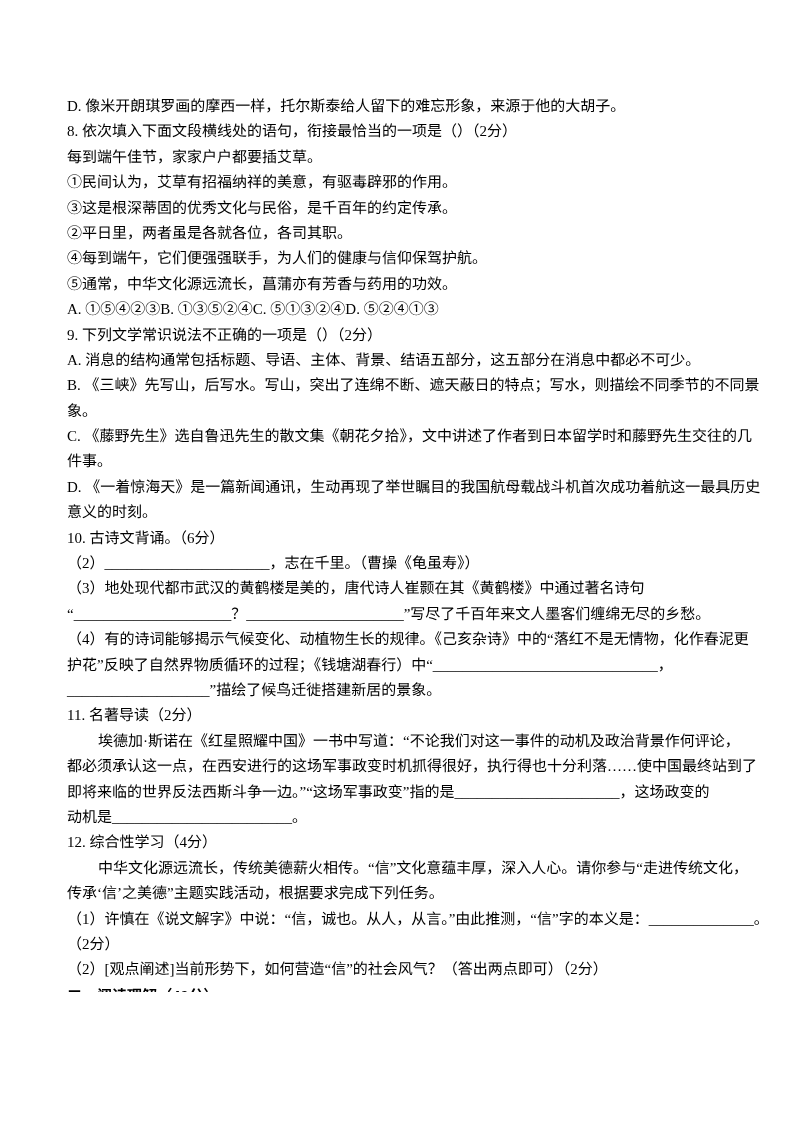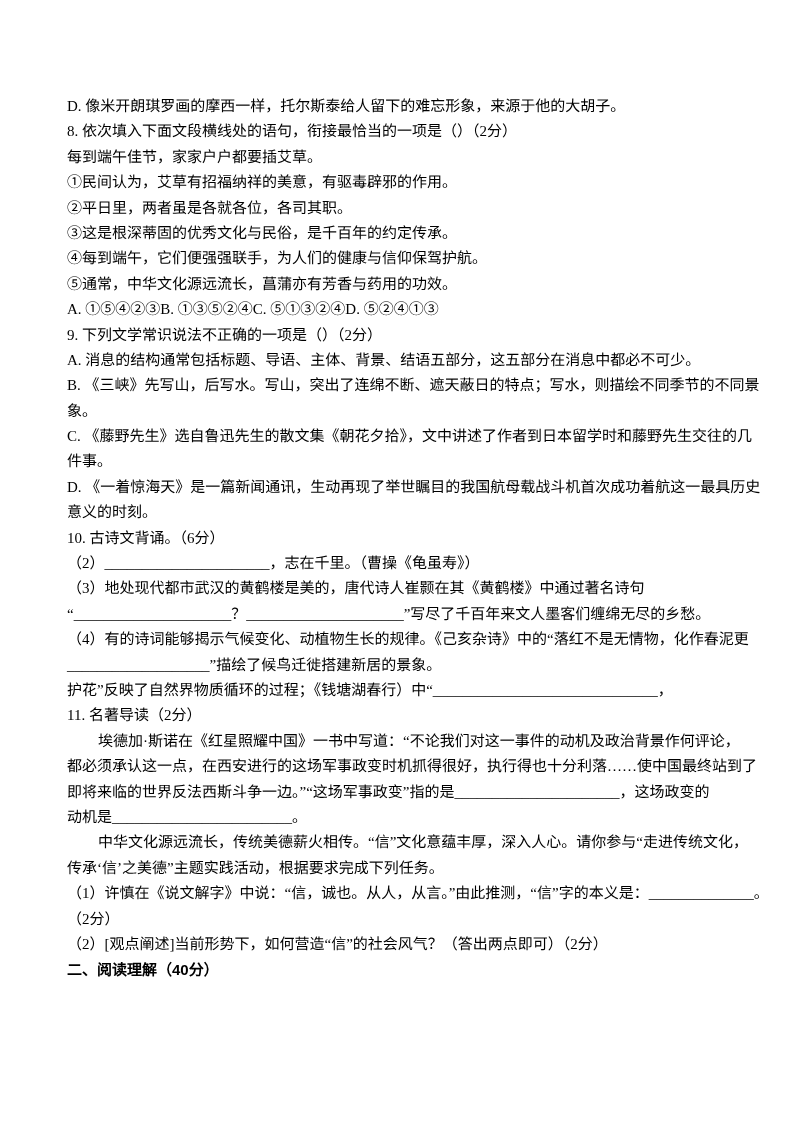--- a/index.html
+++ b/index.html
@@ -53,53 +53,54 @@
 
 <div class="page">
   <div class="content" id="doc-content">
       <div class="block">
         <div class="line">D. 像米开朗琪罗画的摩西一样，托尔斯泰给人留下的难忘形象，来源于他的大胡子。</div>
       </div>
       <div class="block">
         <div class="line">8. 依次填入下面文段横线处的语句，衔接最恰当的一项是（）（2分）</div>
         <div class="line">每到端午佳节，家家户户都要插艾草。</div>
         <div class="line">①民间认为，艾草有招福纳祥的美意，有驱毒辟邪的作用。</div>
+        <div class="line">③这是根深蒂固的优秀文化与民俗，是千百年的约定传承。</div>
         <div class="line">②平日里，两者虽是各就各位，各司其职。</div>
-        <div class="line">③这是根深蒂固的优秀文化与民俗，是千百年的约定传承。</div>
         <div class="line">④每到端午，它们便强强联手，为人们的健康与信仰保驾护航。</div>
         <div class="line">⑤通常，中华文化源远流长，菖蒲亦有芳香与药用的功效。</div>
         <div class="line">A. ①⑤④②③B. ①③⑤②④C. ⑤①③②④D. ⑤②④①③</div>
       </div>
       <div class="block">
         <div class="line">9. 下列文学常识说法不正确的一项是（）（2分）</div>
         <div class="line">A. 消息的结构通常包括标题、导语、主体、背景、结语五部分，这五部分在消息中都必不可少。</div>
         <div class="line">B. 《三峡》先写山，后写水。写山，突出了连绵不断、遮天蔽日的特点；写水，则描绘不同季节的不同景</div>
         <div class="line">象。</div>
         <div class="line">C. 《藤野先生》选自鲁迅先生的散文集《朝花夕拾》，文中讲述了作者到日本留学时和藤野先生交往的几</div>
         <div class="line">件事。</div>
         <div class="line">D. 《一着惊海天》是一篇新闻通讯，生动再现了举世瞩目的我国航母载战斗机首次成功着航这一最具历史</div>
         <div class="line">意义的时刻。</div>
       </div>
       <div class="block">
         <div class="line">10. 古诗文背诵。（6分）</div>
         <div class="line">（2）______________________，志在千里。（曹操《龟虽寿》）</div>
         <div class="line">（3）地处现代都市武汉的黄鹤楼是美的，唐代诗人崔颢在其《黄鹤楼》中通过著名诗句</div>
         <div class="line">“_____________________？_____________________”写尽了千百年来文人墨客们缠绵无尽的乡愁。</div>
         <div class="line">（4）有的诗词能够揭示气候变化、动植物生长的规律。《己亥杂诗》中的“落红不是无情物，化作春泥更</div>
+        <div class="line">护花”反映了自然界物质循环的过程；《钱塘湖春行）中“______________________________，</div>
         <div class="line">___________________”描绘了候鸟迁徙搭建新居的景象。</div>
-        <div class="line">护花”反映了自然界物质循环的过程；《钱塘湖春行）中“______________________________，</div>
       </div>
       <div class="block">
         <div class="line">11. 名著导读（2分）</div>
         <div class="line indent-2">埃德加·斯诺在《红星照耀中国》一书中写道：“不论我们对这一事件的动机及政治背景作何评论，</div>
         <div class="line">都必须承认这一点，在西安进行的这场军事政变时机抓得很好，执行得也十分利落……使中国最终站到了</div>
         <div class="line">即将来临的世界反法西斯斗争一边。”“这场军事政变”指的是______________________，这场政变的</div>
         <div class="line">动机是________________________。</div>
       </div>
       <div class="block">
+        <div class="line">12. 综合性学习（4分）</div>
         <div class="line indent-2">中华文化源远流长，传统美德薪火相传。“信”文化意蕴丰厚，深入人心。请你参与“走进传统文化，</div>
         <div class="line">传承‘信’之美德”主题实践活动，根据要求完成下列任务。</div>
         <div class="line">（1）许慎在《说文解字》中说：“信，诚也。从人，从言。”由此推测，“信”字的本义是：______________。</div>
         <div class="line">（2分）</div>
         <div class="line">（2）[观点阐述]当前形势下，如何营造“信”的社会风气？（答出两点即可）（2分）</div>
       </div>
       <div class="block bold">
         <div class="line">二、阅读理解（40分）</div>
       </div>
     </div>

